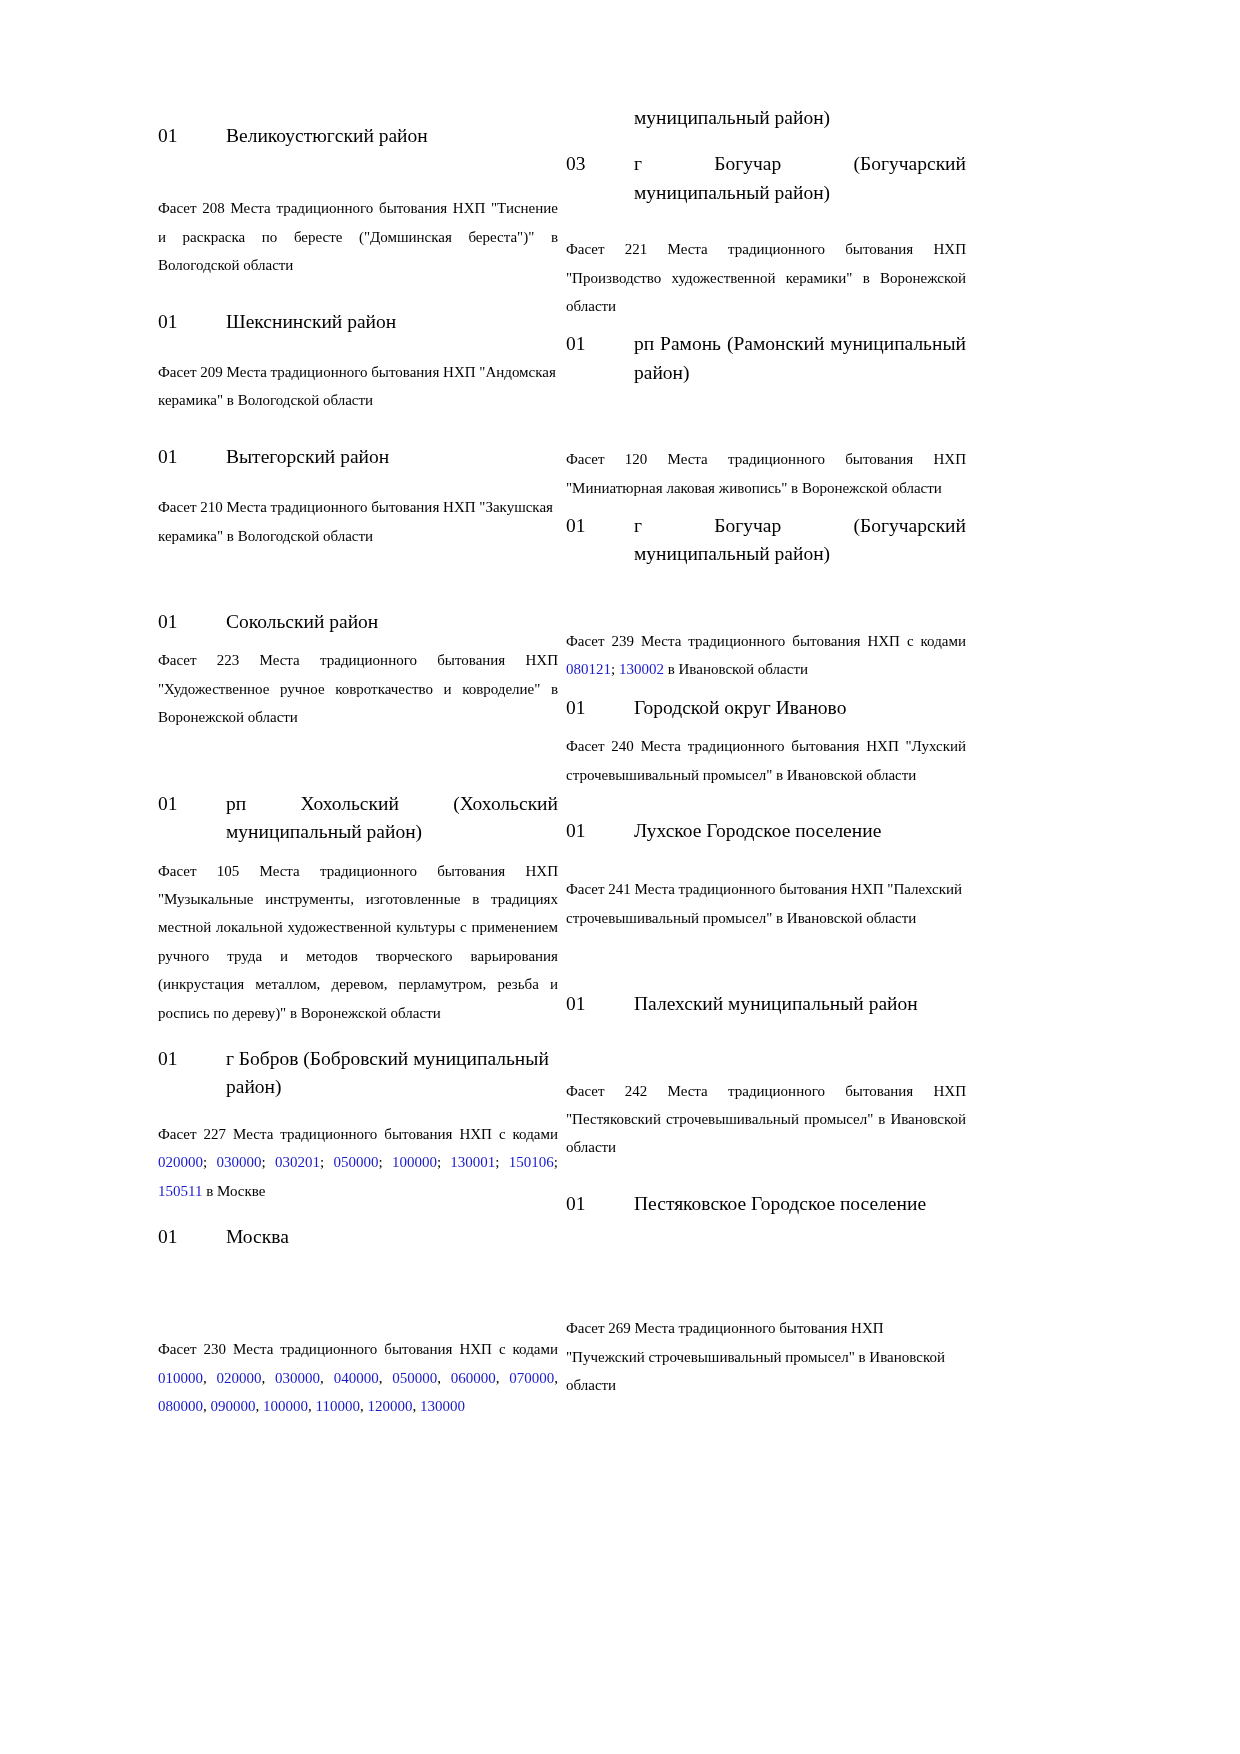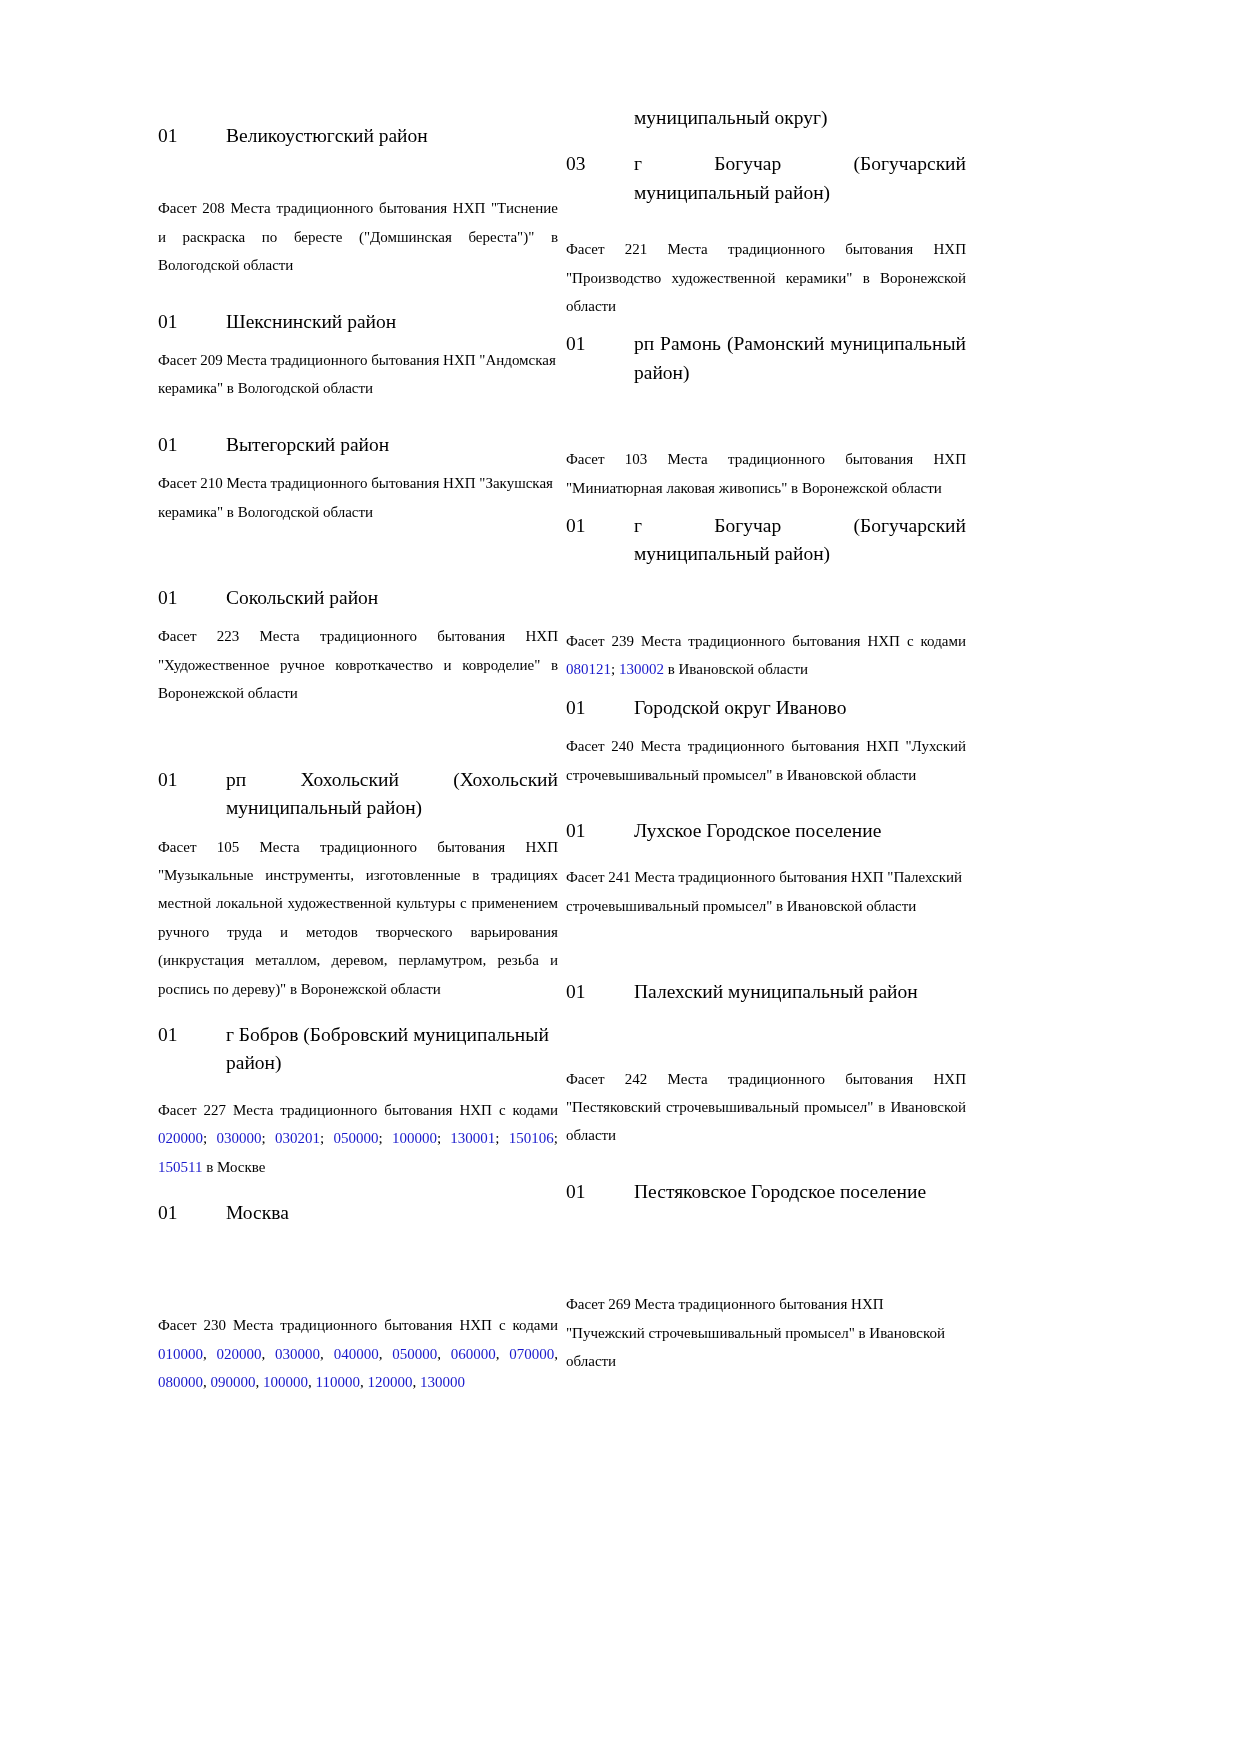--- a/index.html
+++ b/index.html
@@ -39,21 +39,21 @@
 
   
   .facet {
     font-size: 15px;
     line-height: 28.4px;
     text-align: justify;
     text-justify: inter-word;
     margin: 0 0 0 0;
     hyphens: none;
   }
-  .facet.ragged { text-align: left; }
+  .facet.ragged { text-align: left; margin-top: 12px; }
 
   .entry {
     font-size: 19.5px;
     line-height: 28.4px;
     margin: 0;
     display: block;
     position: relative;
     padding-left: 68px;
     text-align: justify;
   }
@@ -161,21 +161,21 @@
       <div class="sp-xxl"></div>
 
       <div class="facet">Фасет 230 Места традиционного бытования НХП с кодами <span class="link" style="color: rgb(26, 26, 204);">010000</span>, <span class="link" style="color: rgb(26, 26, 204);">020000</span>, <span class="link" style="color: rgb(26, 26, 204);">030000</span>, <span class="link" style="color: rgb(26, 26, 204);">040000</span>, <span class="link" style="color: rgb(26, 26, 204);">050000</span>, <span class="link" style="color: rgb(26, 26, 204);">060000</span>, <span class="link" style="color: rgb(26, 26, 204);">070000</span>, <span class="link" style="color: rgb(26, 26, 204);">080000</span>, <span class="link" style="color: rgb(26, 26, 204);">090000</span>, <span class="link" style="color: rgb(26, 26, 204);">100000</span>, <span class="link" style="color: rgb(26, 26, 204);">110000</span>, <span class="link" style="color: rgb(26, 26, 204);">120000</span>, <span class="link" style="color: rgb(26, 26, 204);">130000</span></div>
 
     </div>
 
     <div class="col col-right">
 
       <div class="entry ragged">
         <span class="code"></span>
-        <span>муниципальный округ)</span>
+        <span>муниципальный район)</span>
       </div>
 
       <div class="sp-s"></div>
 
       <div class="entry">
         <span class="code">03</span>
         <span>г Богучар (Богучарский муниципальный район)</span>
       </div>
 
       <div class="sp-m"></div>
@@ -184,21 +184,21 @@
 
       <div class="sp-xs"></div>
 
       <div class="entry">
         <span class="code">01</span>
         <span>рп Рамонь (Рамонский муниципальный район)</span>
       </div>
 
       <div class="sp-xl"></div>
 
-      <div class="facet">Фасет 103 Места традиционного бытования НХП "Миниатюрная лаковая живопись" в Воронежской области</div>
+      <div class="facet">Фасет 120 Места традиционного бытования НХП "Миниатюрная лаковая живопись" в Воронежской области</div>
 
       <div class="sp-xs"></div>
 
       <div class="entry">
         <span class="code">01</span>
         <span>г Богучар (Богучарский муниципальный район)</span>
       </div>
 
       <div class="sp-xl"></div>
 

